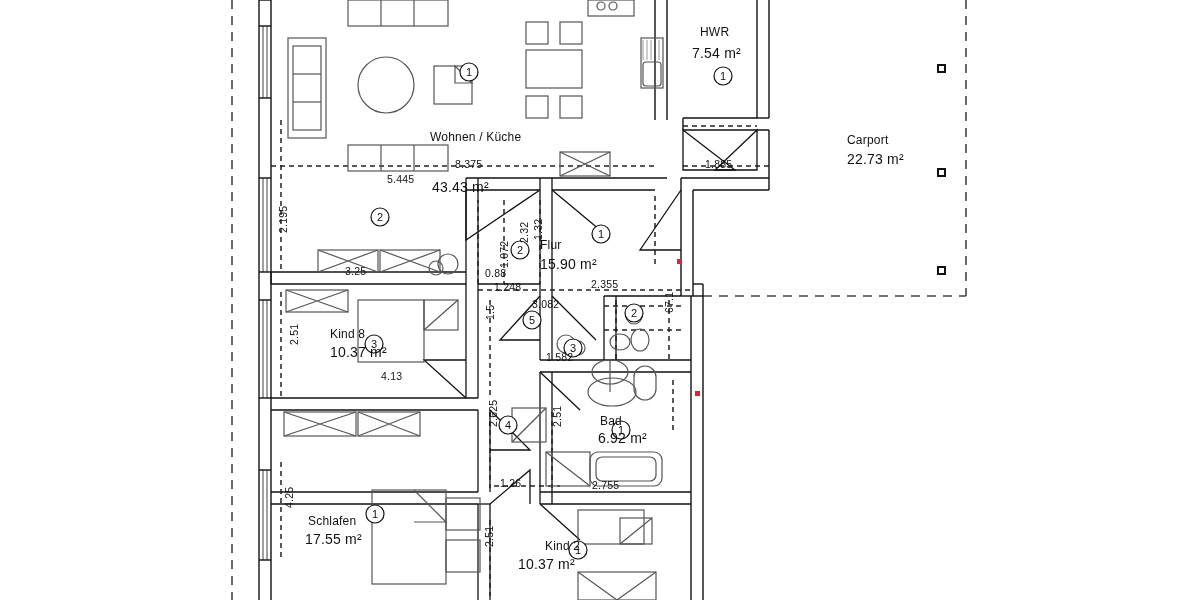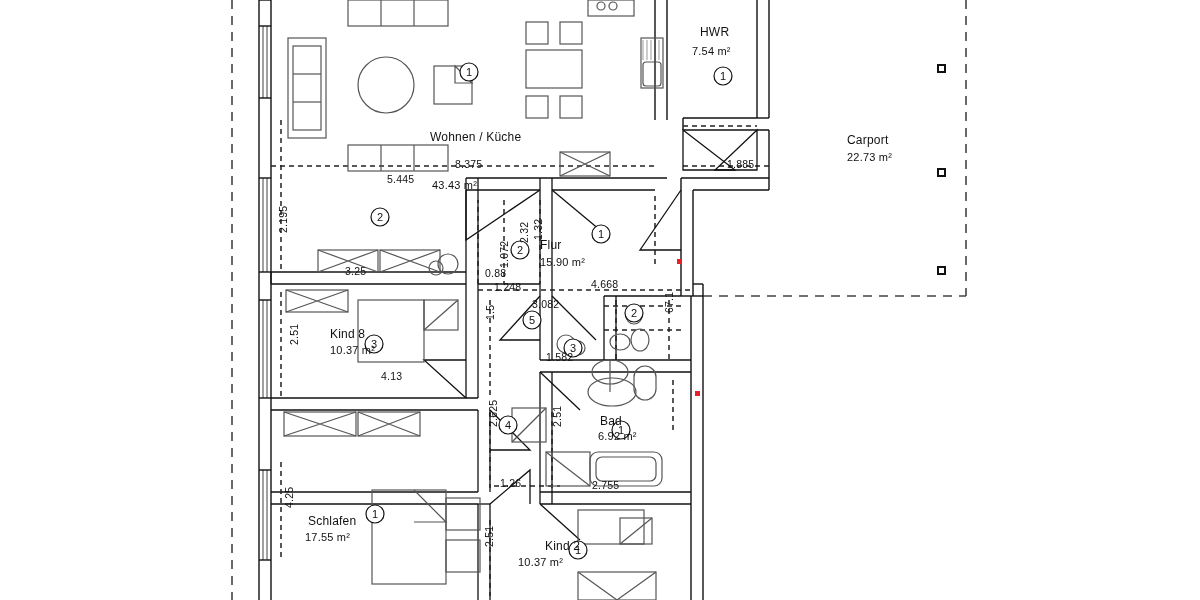--- a/index.html
+++ b/index.html
@@ -3,21 +3,21 @@
 <meta charset="utf-8">
 <style>
   html,body{margin:0;padding:0;background:#ffffff;}
   body{width:1200px;height:600px;overflow:hidden;
        font-family:"Liberation Sans",sans-serif;color:#1a1a1a;}
   #plan-root{position:relative;width:1200px;height:600px;background:#fff;}
   svg{display:block;}
   .lbl{position:absolute;white-space:nowrap;font-family:"Liberation Sans",sans-serif;
        color:#111;letter-spacing:.2px;}
   .room-name{font-size:12px;}
-  .room-area{font-size:11px;}
+  .room-area{font-size:14px;}
   .dim{font-size:10.5px;}
 </style>
 </head>
 <body>
 
 <div id="plan-root">
 
   <svg width="1200" height="600" viewBox="0 0 1200 600">
 
     <g stroke="#444" fill="none" stroke-width="1.6" stroke-dasharray="9 7">
@@ -343,28 +343,28 @@
       <div class="lbl room-name" style="left: 600px; top: 414px;">Bad</div>
       <div class="lbl room-area" style="left: 598px; top: 430px;">6.92 m²</div>
       <div class="lbl room-name" style="left: 308px; top: 514px;">Schlafen</div>
       <div class="lbl room-area" style="left: 305px; top: 531px;">17.55 m²</div>
       <div class="lbl room-name" style="left: 518px; top: 539px; padding-left: 27px;">Kind 2</div>
       <div class="lbl room-area" style="left: 518px; top: 556px;">10.37 m²</div>
       <div class="lbl room-name" style="left: 847px; top: 133px;">Carport</div>
       <div class="lbl room-area" style="left: 847px; top: 151px;">22.73 m²</div>
       <div class="lbl dim" style="left: 455px; top: 158px; transform-origin: 0px 0px;">8.375</div>
       <div class="lbl dim" style="left: 387px; top: 173px; transform-origin: 0px 0px;">5.445</div>
-      <div class="lbl dim" style="left: 727px; top: 158px; transform-origin: 0px 0px;">1.885</div>
+      <div class="lbl dim" style="left: 705px; top: 158px; transform-origin: 0px 0px;">1.885</div>
       <div class="lbl dim" style="left: 277px; top: 233px; transform: rotate(-90deg); transform-origin: 0px 0px;">2.195</div>
       <div class="lbl dim" style="left: 518px; top: 243px; transform: rotate(-90deg); transform-origin: 0px 0px;">2.32</div>
       <div class="lbl dim" style="left: 532px; top: 240px; transform: rotate(-90deg); transform-origin: 0px 0px;">1.32</div>
       <div class="lbl dim" style="left: 498px; top: 268px; transform: rotate(-90deg); transform-origin: 0px 0px;">1.072</div>
       <div class="lbl dim" style="left: 345px; top: 265px; transform-origin: 0px 0px;">3.25</div>
       <div class="lbl dim" style="left: 494px; top: 281px; transform-origin: 0px 0px;">1.248</div>
-      <div class="lbl dim" style="left: 591px; top: 278px; transform-origin: 0px 0px;">4.668</div>
+      <div class="lbl dim" style="left: 591px; top: 278px; transform-origin: 0px 0px;">2.355</div>
       <div class="lbl dim" style="left: 532px; top: 298px; transform-origin: 0px 0px;">3.082</div>
       <div class="lbl dim" style="left: 663px; top: 313px; transform: rotate(-90deg); transform-origin: 0px 0px;">67.1</div>
       <div class="lbl dim" style="left: 288px; top: 345px; transform: rotate(-90deg); transform-origin: 0px 0px;">2.51</div>
       <div class="lbl dim" style="left: 484px; top: 320px; transform: rotate(-90deg); transform-origin: 0px 0px;">1.5</div>
       <div class="lbl dim" style="left: 505px; top: 351px; transform-origin: 0px 0px; margin-left: 41px;">1.582</div>
       <div class="lbl dim" style="left: 362px; top: 370px; transform-origin: 0px 0px; margin-left: 19px;">4.13</div>
       <div class="lbl dim" style="left: 487px; top: 427px; transform: rotate(-90deg); transform-origin: 0px 0px;">2.625</div>
       <div class="lbl dim" style="left: 551px; top: 427px; transform: rotate(-90deg); transform-origin: 0px 0px;">2.51</div>
       <div class="lbl dim" style="left: 592px; top: 479px; transform-origin: 0px 0px;">2.755</div>
       <div class="lbl dim" style="left: 500px; top: 477px; transform-origin: 0px 0px;">1.26</div>

